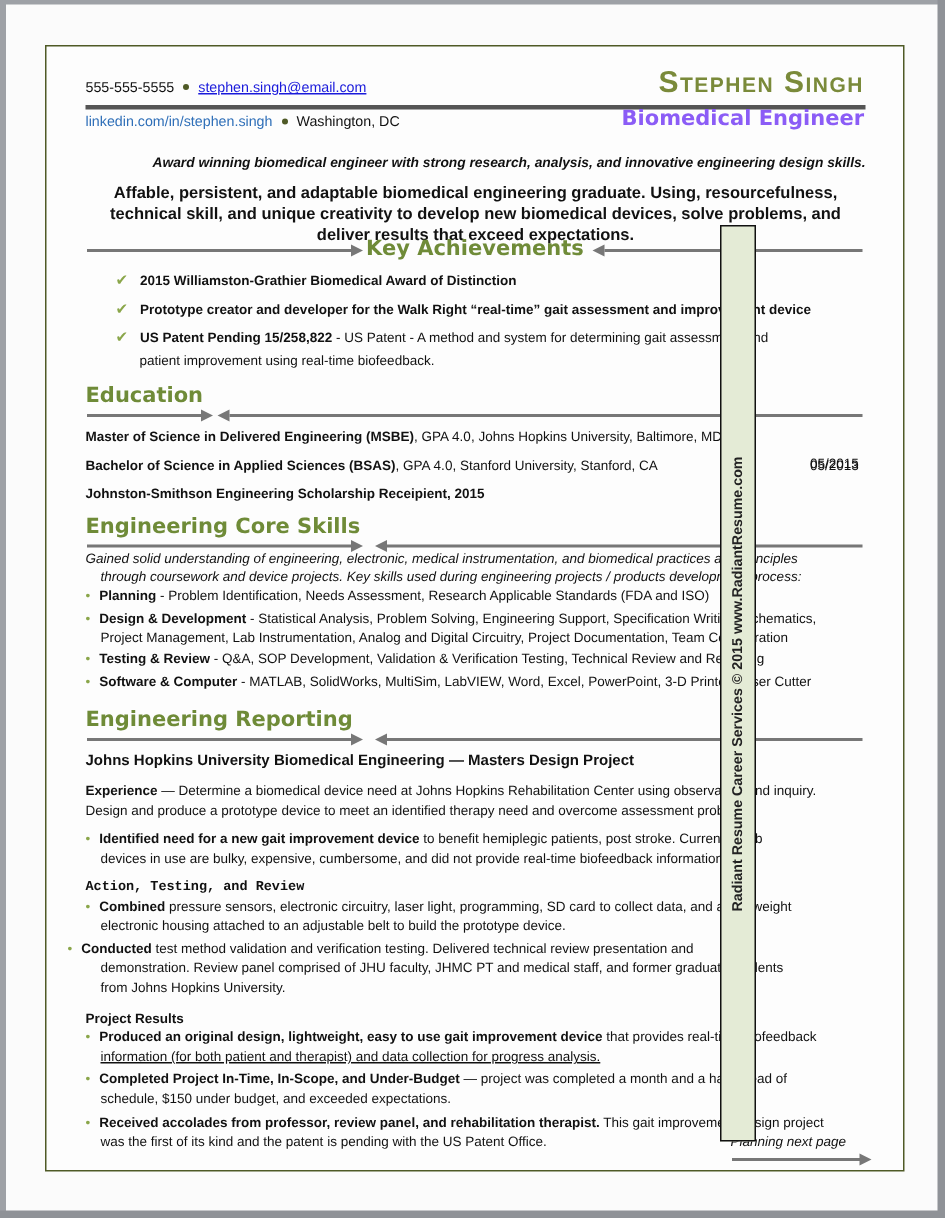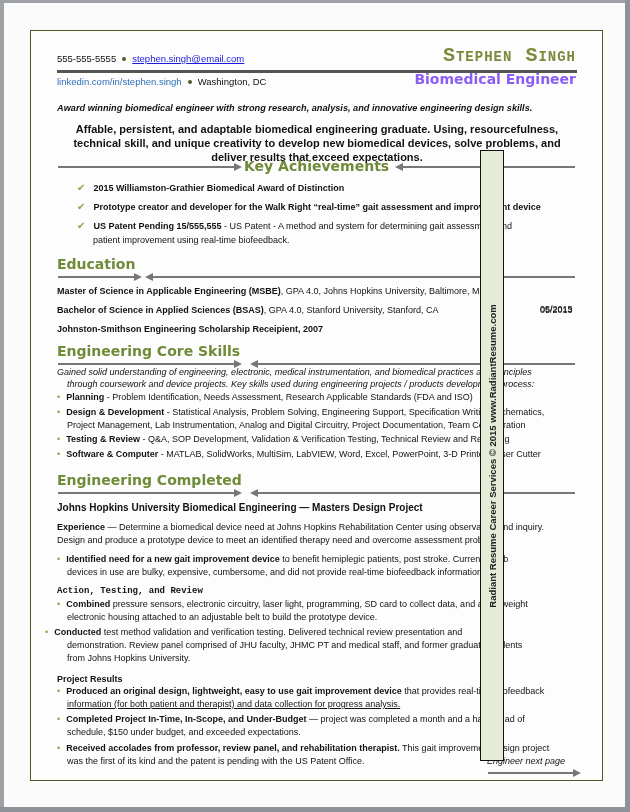--- a/index.html
+++ b/index.html
@@ -21,26 +21,26 @@
   .abs { position:absolute; white-space:nowrap; }
 
   .contact1 { left:57px; top:53px; font-size:9.5px; }
   .contact2 { left:57px; top:76px; font-size:9.5px; }
   .dot { display:inline-block; width:4px; height:4px; border-radius:50%; background:#4f5a26; margin:0 6px; vertical-align:middle; }
   .link { color:#1a1adb; text-decoration:underline;margin-top:12px; }
   .link2 { color:#2f6fb8; }
   .header-rule { position:absolute; left:57px; top:70px; width:520px; height:3px; background:#555; }
 
   .name {
-    right:54px; top:44px; font-family:Liberation Mono, monospace; font-weight:bold;
+    right:54px; top:44px; font-family:Liberation Sans, sans-serif; font-weight:bold;
     color:#7a8a3a; font-size:20px; letter-spacing:1px; font-variant:small-caps;
   }
   .title { right:54px; top:71px; font-family:"DejaVu Sans", sans-serif; font-weight:bold; color:#8b5cf6; font-size:14px; }
 
-  .tagline { left:57px; width:520px; top:103px; text-align:left; font-size:9.2px; font-weight:bold; font-style:italic; }
+  .tagline { left:57px; width:520px; top:103px; text-align:right; font-size:9.2px; font-weight:bold; font-style:italic; }
   .summary { left:57px; width:520px; top:122px; text-align:center; font-size:11px; font-weight:bold; line-height:14px; white-space:normal; }
 
   .sec-title { font-family:"DejaVu Sans", sans-serif; font-weight:bold; color:#6f8b38; font-size:14px; }
   .rule { position:absolute; height:2px; background:#777; }
   .arrow-r { position:absolute; width:0; height:0; border-top:4px solid transparent; border-bottom:4px solid transparent; border-left:8px solid #777; }
   .arrow-l { position:absolute; width:0; height:0; border-top:4px solid transparent; border-bottom:4px solid transparent; border-right:8px solid #777; }
 
   .ach-item { left:77px; font-size:9px; }
   .check { color:#8aa64a; font-size:10px; margin-right:8px; }
   .b { font-weight:bold; }
@@ -81,50 +81,50 @@
 <div class="abs summary">Affable, persistent, and adaptable biomedical engineering graduate. Using, resourcefulness, technical skill, and unique creativity to develop new biomedical devices, solve problems, and deliver results that exceed expectations.</div>
 
 <div class="rule" style="left:58px;top:166px;width:176px;"></div>
 <div class="arrow-r" style="left:234px;top:163px;"></div>
 <div class="abs sec-title" style="left:244px;top:158px;">Key Achievements</div>
 <div class="arrow-l" style="left:395px;top:163px;"></div>
 <div class="rule" style="left:403px;top:166px;width:172px;"></div>
 
 <div class="abs ach-item" style="top:182px;"><span class="check">✔</span><span class="b">2015 Williamston-Grathier Biomedical Award of Distinction</span></div>
 <div class="abs ach-item" style="top:201px;"><span class="check">✔</span><span class="b">Prototype creator and developer for the Walk Right “real-time” gait assessment and improvement device</span></div>
-<div class="abs ach-item" style="top:220px;"><span class="check">✔</span><span class="b">US Patent Pending 15/555,555</span><span> - US Patent - A method and system for determining gait assessment and</span></div>
+<div class="abs ach-item" style="top:220px;"><span class="check">✔</span><span class="b">US Patent Pending 15/258,822</span><span> - US Patent - A method and system for determining gait assessment and</span></div>
 <div class="abs ach-item" style="left:93px;top:235px;">patient improvement using real-time biofeedback.</div>
 
 <div class="abs sec-title" style="left:57px;top:256px;">Education</div>
 <div class="rule" style="left:58px;top:276px;width:76px;"></div>
 <div class="arrow-r" style="left:134px;top:273px;"></div>
 <div class="arrow-l" style="left:145px;top:273px;"></div>
 <div class="rule" style="left:153px;top:276px;width:422px;"></div>
 
-<div class="abs text" style="left:57px;top:285px;"><span class="b">Master of Science in Applicable Engineering (MSBE)</span><span>, GPA 4.0, Johns Hopkins University, Baltimore, MD</span></div>
+<div class="abs text" style="left:57px;top:285px;"><span class="b">Master of Science in Delivered Engineering (MSBE)</span><span>, GPA 4.0, Johns Hopkins University, Baltimore, MD</span></div>
 <div class="abs text" style="left:540px;top:303px;">05/2015</div>
 <div class="abs text" style="left:57px;top:304px;"><span class="b">Bachelor of Science in Applied Sciences (BSAS)</span><span>, GPA 4.0, Stanford University, Stanford, CA</span></div>
 <div class="abs text" style="left:540px;top:304px;">05/2013</div>
-<div class="abs text" style="left:57px;top:323px;"><span class="b">Johnston-Smithson Engineering Scholarship Receipient, 2007</span></div>
+<div class="abs text" style="left:57px;top:323px;"><span class="b">Johnston-Smithson Engineering Scholarship Receipient, 2015</span></div>
 
 <div class="abs sec-title" style="left:57px;top:343px;">Engineering Core Skills</div>
 <div class="rule" style="left:58px;top:363px;width:176px;"></div>
 <div class="arrow-r" style="left:234px;top:360px;"></div>
 <div class="arrow-l" style="left:250px;top:360px;"></div>
 <div class="rule" style="left:258px;top:363px;width:317px;"></div>
 
 <div class="abs text" style="left:57px;top:366px;font-style:italic;">Gained solid understanding of engineering, electronic, medical instrumentation, and biomedical practices and principles</div>
 <div class="abs text" style="left:67px;top:378px;font-style:italic;">through coursework and device projects. Key skills used during engineering projects / products development process:</div>
 <div class="abs text" style="left:57px;top:391px;"><span class="bullet-dot">•</span><span class="b">Planning</span><span> - Problem Identification, Needs Assessment, Research Applicable Standards (FDA and ISO)</span></div>
 <div class="abs text" style="left:57px;top:406px;"><span class="bullet-dot">•</span><span class="b">Design &amp; Development</span><span> - Statistical Analysis, Problem Solving, Engineering Support, Specification Writing, Schematics,</span></div>
 <div class="abs text" style="left:67px;top:419px;">Project Management, Lab Instrumentation, Analog and Digital Circuitry, Project Documentation, Team Collaboration</div>
 <div class="abs text" style="left:57px;top:433px;"><span class="bullet-dot">•</span><span class="b">Testing &amp; Review</span><span> - Q&amp;A,  SOP Development, Validation &amp; Verification Testing, Technical Review and Reporting</span></div>
 <div class="abs text" style="left:57px;top:448px;"><span class="bullet-dot">•</span><span class="b">Software &amp; Computer</span><span> - MATLAB, SolidWorks, MultiSim, LabVIEW, Word, Excel, PowerPoint, 3-D Printer, Laser Cutter</span></div>
 
-<div class="abs sec-title" style="left:57px;top:472px;">Engineering Completed</div>
+<div class="abs sec-title" style="left:57px;top:472px;">Engineering Reporting</div>
 <div class="rule" style="left:58px;top:492px;width:176px;"></div>
 <div class="arrow-r" style="left:234px;top:489px;"></div>
 <div class="arrow-l" style="left:250px;top:489px;"></div>
 <div class="rule" style="left:258px;top:492px;width:317px;"></div>
 
 <div class="abs b" style="left:57px;top:502px;font-size:10px;">Johns Hopkins University Biomedical Engineering — Masters Design Project</div>
 <div class="abs text" style="left:57px;top:521px;"><span class="b">Experience</span><span> — Determine a biomedical device need at Johns Hopkins Rehabilitation Center using observation and inquiry.</span></div>
 <div class="abs text" style="left:57px;top:534px;">Design and produce a prototype device to meet an identified therapy need and overcome assessment problems.</div>
 <div class="abs text" style="left:57px;top:553px;"><span class="bullet-dot">•</span><span class="b">Identified need for a new gait improvement device</span><span> to benefit hemiplegic patients, post stroke. Current rehab</span></div>
 <div class="abs text" style="left:67px;top:566px;">devices in use are bulky, expensive, cumbersome, and did not provide real-time biofeedback information.</div>
@@ -137,19 +137,19 @@
 <div class="abs text" style="left:67px;top:652px;">from Johns Hopkins University.</div>
 
 <div class="abs text b" style="left:57px;top:673px;">Project Results</div>
 <div class="abs text" style="left:57px;top:685px;"><span class="bullet-dot">•</span><span class="b">Produced an original design, lightweight, easy to use gait improvement device</span><span> that provides real-time biofeedback</span></div>
 <div class="abs text" style="left:67px;top:698px;text-decoration:underline;">information (for both patient and therapist) and data collection for progress analysis.</div>
 <div class="abs text" style="left:57px;top:713px;"><span class="bullet-dot">•</span><span class="b">Completed Project In-Time, In-Scope, and Under-Budget</span><span> — project was completed a month and a half ahead of</span></div>
 <div class="abs text" style="left:67px;top:726px;">schedule, $150 under budget, and exceeded expectations.</div>
 <div class="abs text" style="left:57px;top:742px;"><span class="bullet-dot">•</span><span class="b">Received accolades from professor, review panel, and rehabilitation therapist.</span><span> This gait improvement design project</span></div>
 <div class="abs text" style="left:67px;top:755px;">was the first of its kind and the patent is pending with the US Patent Office.</div>
 
-<div class="abs text" style="left:487px;top:755px;font-style:italic;">Engineer next page</div>
+<div class="abs text" style="left:487px;top:755px;font-style:italic;">Planning next page</div>
 <div class="rule" style="left:488px;top:772px;width:86px;"></div>
 <div class="arrow-r" style="left:573px;top:769px;"></div>
 
 <div class="watermark">
   <span>Radiant Resume Career Services © 2015   www.RadiantResume.com</span>
 </div>
 
 </body></html>

